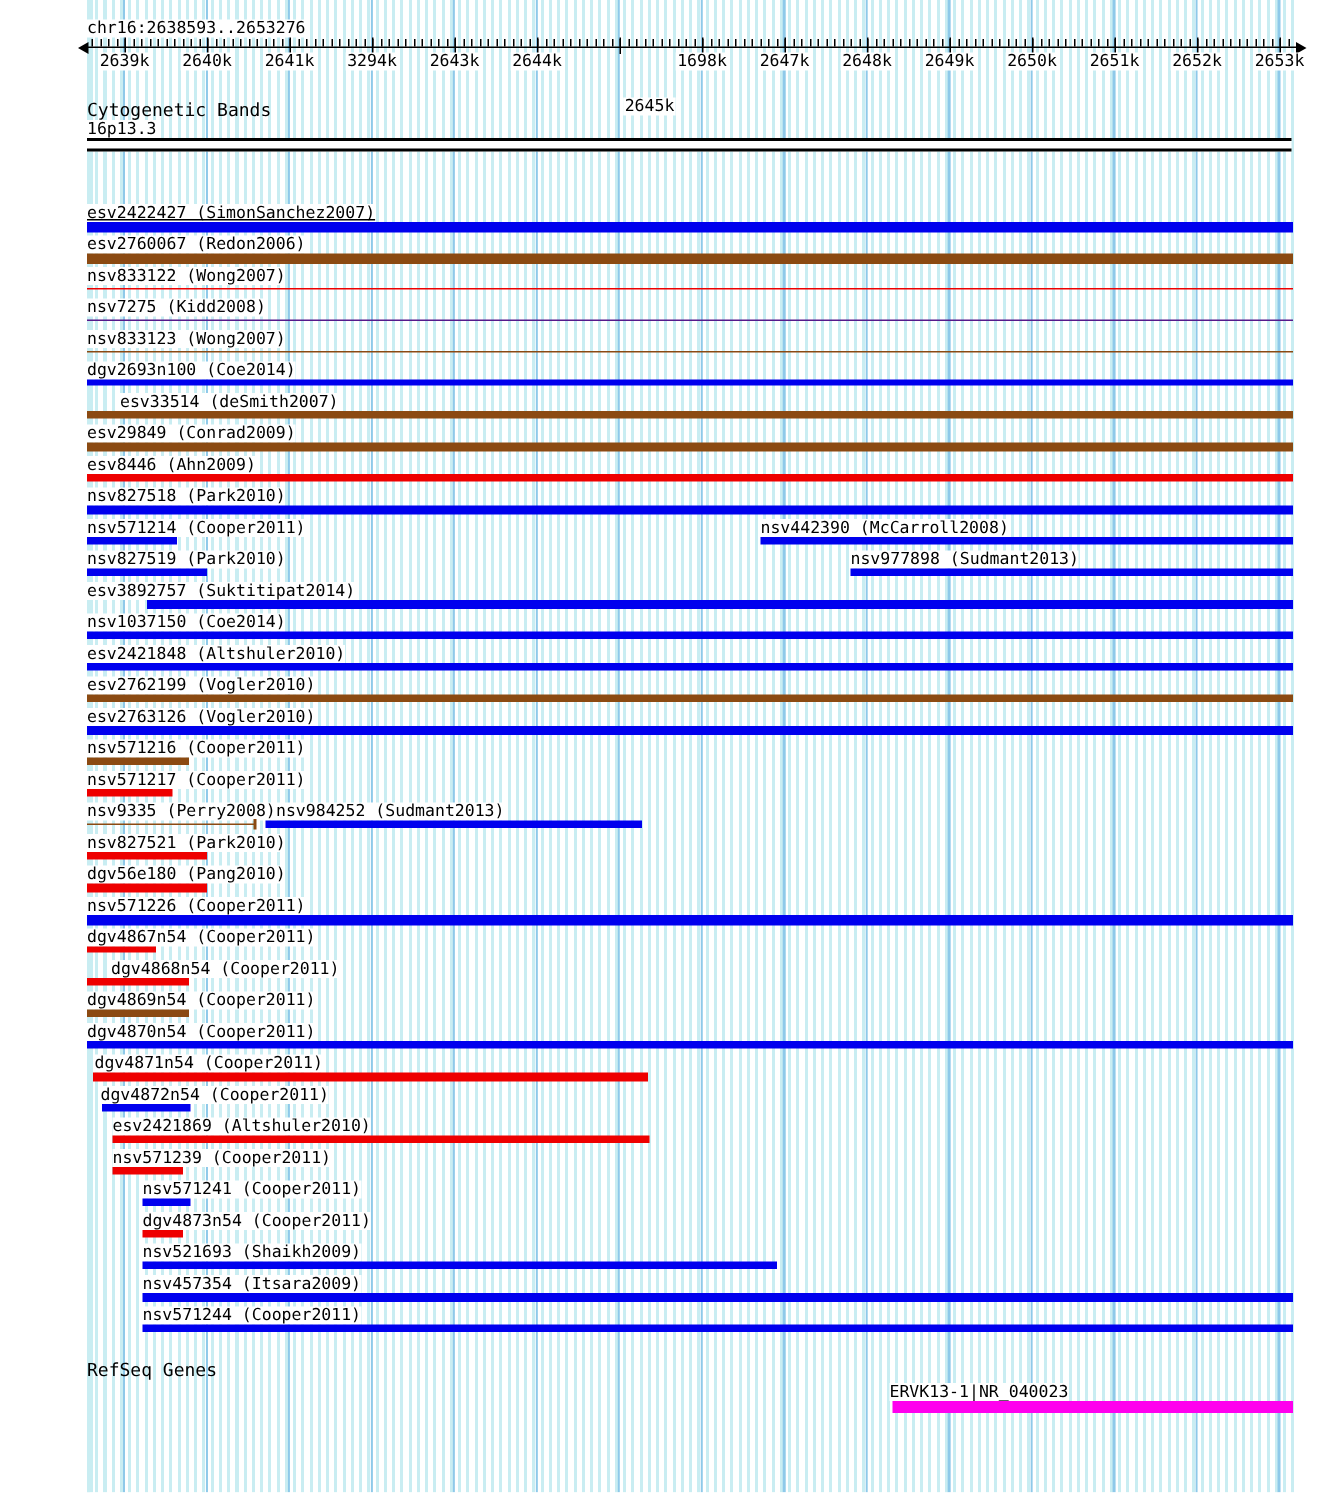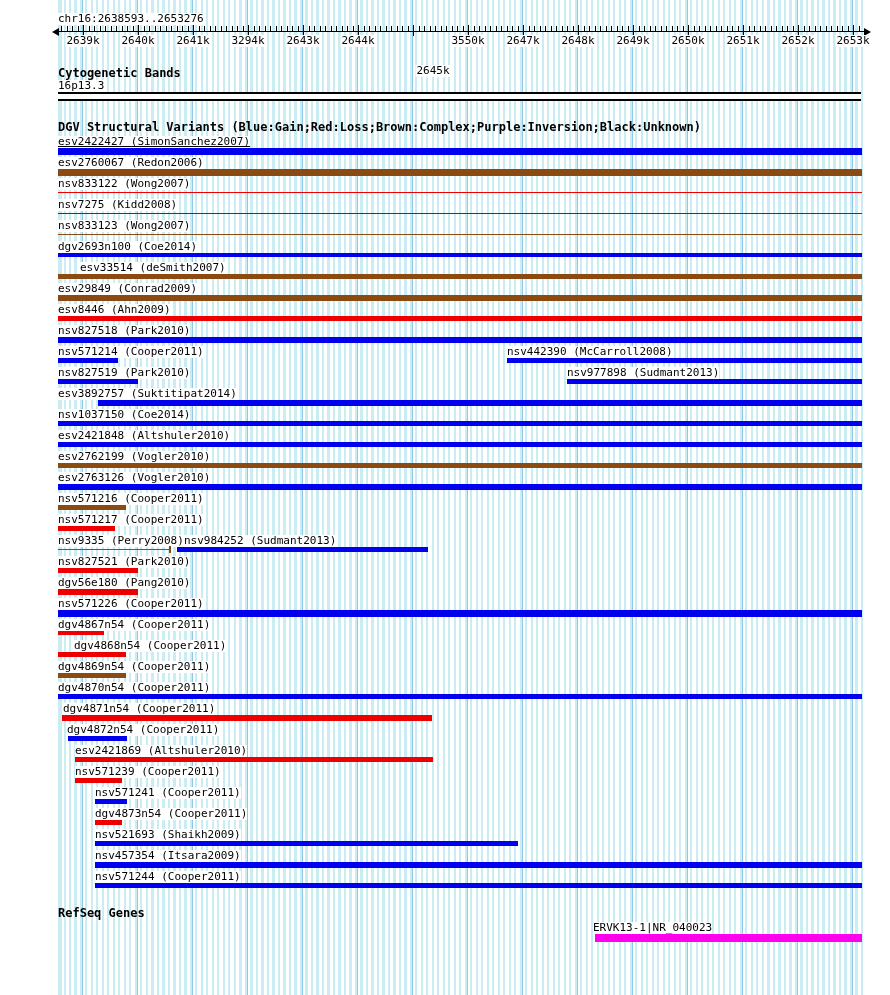--- a/index.html
+++ b/index.html
@@ -5,21 +5,21 @@
   html,body{margin:0;padding:0;background:#fff;}
   .screen{position:relative;width:890px;height:995px;background:#ffffff;overflow:hidden;
           font-family:"DejaVu Sans Mono","Liberation Mono",monospace;color:#000;}
   .plot-bg{position:absolute;left:58px;top:0;width:805px;height:995px;
     background-image:
       repeating-linear-gradient(90deg,#8ec9e9 0px,#8ec9e9 1.5px,transparent 1.5px,transparent 55px),
       repeating-linear-gradient(90deg,#c9edf2 0px,#c9edf2 2px,transparent 2px,transparent 5.5px);
     background-position:24px 0,0 0;}
   .edge-stripe{position:absolute;left:58px;top:0;width:4px;height:995px;background:#c9edf2;}
   .lbl{position:absolute;font-size:11px;line-height:12px;white-space:pre;background:#fff;}
-  .hdr{position:absolute;font-size:12px;font-weight:bold;line-height:13px;white-space:pre;background:transparent;text-align:right;}
+  .hdr{position:absolute;font-size:12px;font-weight:normal;line-height:13px;white-space:pre;background:transparent;text-align:right;}
   .axis-line{position:absolute;left:58px;top:31px;width:806px;height:1px;background:#000;}
   .arrow{position:absolute;width:0;height:0;top:28px;}
   .arrow.left{left:52px;border-top:4px solid transparent;border-bottom:4px solid transparent;border-right:7px solid #000;}
   .arrow.right{left:864px;border-top:4px solid transparent;border-bottom:4px solid transparent;border-left:7px solid #000;}
   .tick{position:absolute;top:26px;width:1px;height:5px;background:#000;}
   .tick.major{top:25px;height:11px;}
   .ticklabel{position:absolute;top:35px;transform:translateX(-50%);font-size:11px;line-height:12px;background:#fff;padding:0 1px;}
   .band-rect{position:absolute;left:58px;top:92px;width:803px;height:5px;background:#fff;
              border-top:2px solid #000;border-bottom:2px solid #000;}
   .bar{position:absolute;}
@@ -190,42 +190,41 @@
       <div class="ticklabel" style="left: 193px;">2641k</div>
       <div class="tick major" style="left: 248px;"></div>
       <div class="ticklabel" style="left: 248px;">3294k</div>
       <div class="tick major" style="left: 303px;"></div>
       <div class="ticklabel" style="left: 303px;">2643k</div>
       <div class="tick major" style="left: 358px;"></div>
       <div class="ticklabel" style="left: 358px;">2644k</div>
       <div class="tick major" style="left: 413px;"></div>
       <div class="ticklabel" style="left: 433px; margin-top: 30px;">2645k</div>
       <div class="tick major" style="left: 468px;"></div>
-      <div class="ticklabel" style="left: 468px;">3550k</div>
+      <div class="ticklabel" style="left: 468px;">1698k</div>
       <div class="tick major" style="left: 523px;"></div>
       <div class="ticklabel" style="left: 523px;">2647k</div>
       <div class="tick major" style="left: 578px;"></div>
       <div class="ticklabel" style="left: 578px;">2648k</div>
       <div class="tick major" style="left: 633px;"></div>
       <div class="ticklabel" style="left: 633px;">2649k</div>
       <div class="tick major" style="left: 688px;"></div>
       <div class="ticklabel" style="left: 688px;">2650k</div>
       <div class="tick major" style="left: 743px;"></div>
       <div class="ticklabel" style="left: 743px;">2651k</div>
       <div class="tick major" style="left: 798px;"></div>
       <div class="ticklabel" style="left: 798px;">2652k</div>
       <div class="tick major" style="left: 853px;"></div>
       <div class="ticklabel" style="left: 853px;">2653k</div>
     </div>
 
   <div class="hdr" style="left:58px;top:67px;">Cytogenetic Bands</div>
   <div class="lbl" style="left:58px;top:80px;">16p13.3</div>
   <div class="band-rect"></div>
 
-  <div class="hdr" style="left:58px;top:121px;">DGV Structural Variants (Blue:Gain;Red:Loss;Brown:Complex;Purple:Inversion;Black:Unknown)</div>
   <div id="variant-rows">
       <div class="lbl" style="left: 58px; top: 136px; text-decoration: underline;">esv2422427 (SimonSanchez2007)</div>
       <div class="bar" style="left: 58px; top: 148px; width: 804px; height: 7px; background: rgb(0, 0, 238);"></div>
       <div class="lbl" style="left: 58px; top: 157px;">esv2760067 (Redon2006)</div>
       <div class="bar" style="left: 58px; top: 169px; width: 804px; height: 7px; background: rgb(139, 74, 18);"></div>
       <div class="lbl" style="left: 58px; top: 178px;">nsv833122 (Wong2007)</div>
       <div class="bar" style="left: 58px; top: 192px; width: 804px; height: 1px; background: rgb(238, 0, 0);"></div>
       <div class="lbl" style="left: 58px; top: 199px;">nsv7275 (Kidd2008)</div>
       <div class="bar" style="left: 58px; top: 213px; width: 804px; height: 1px; background: rgb(85, 26, 139);"></div>
       <div class="lbl" style="left: 58px; top: 220px;">nsv833123 (Wong2007)</div>

